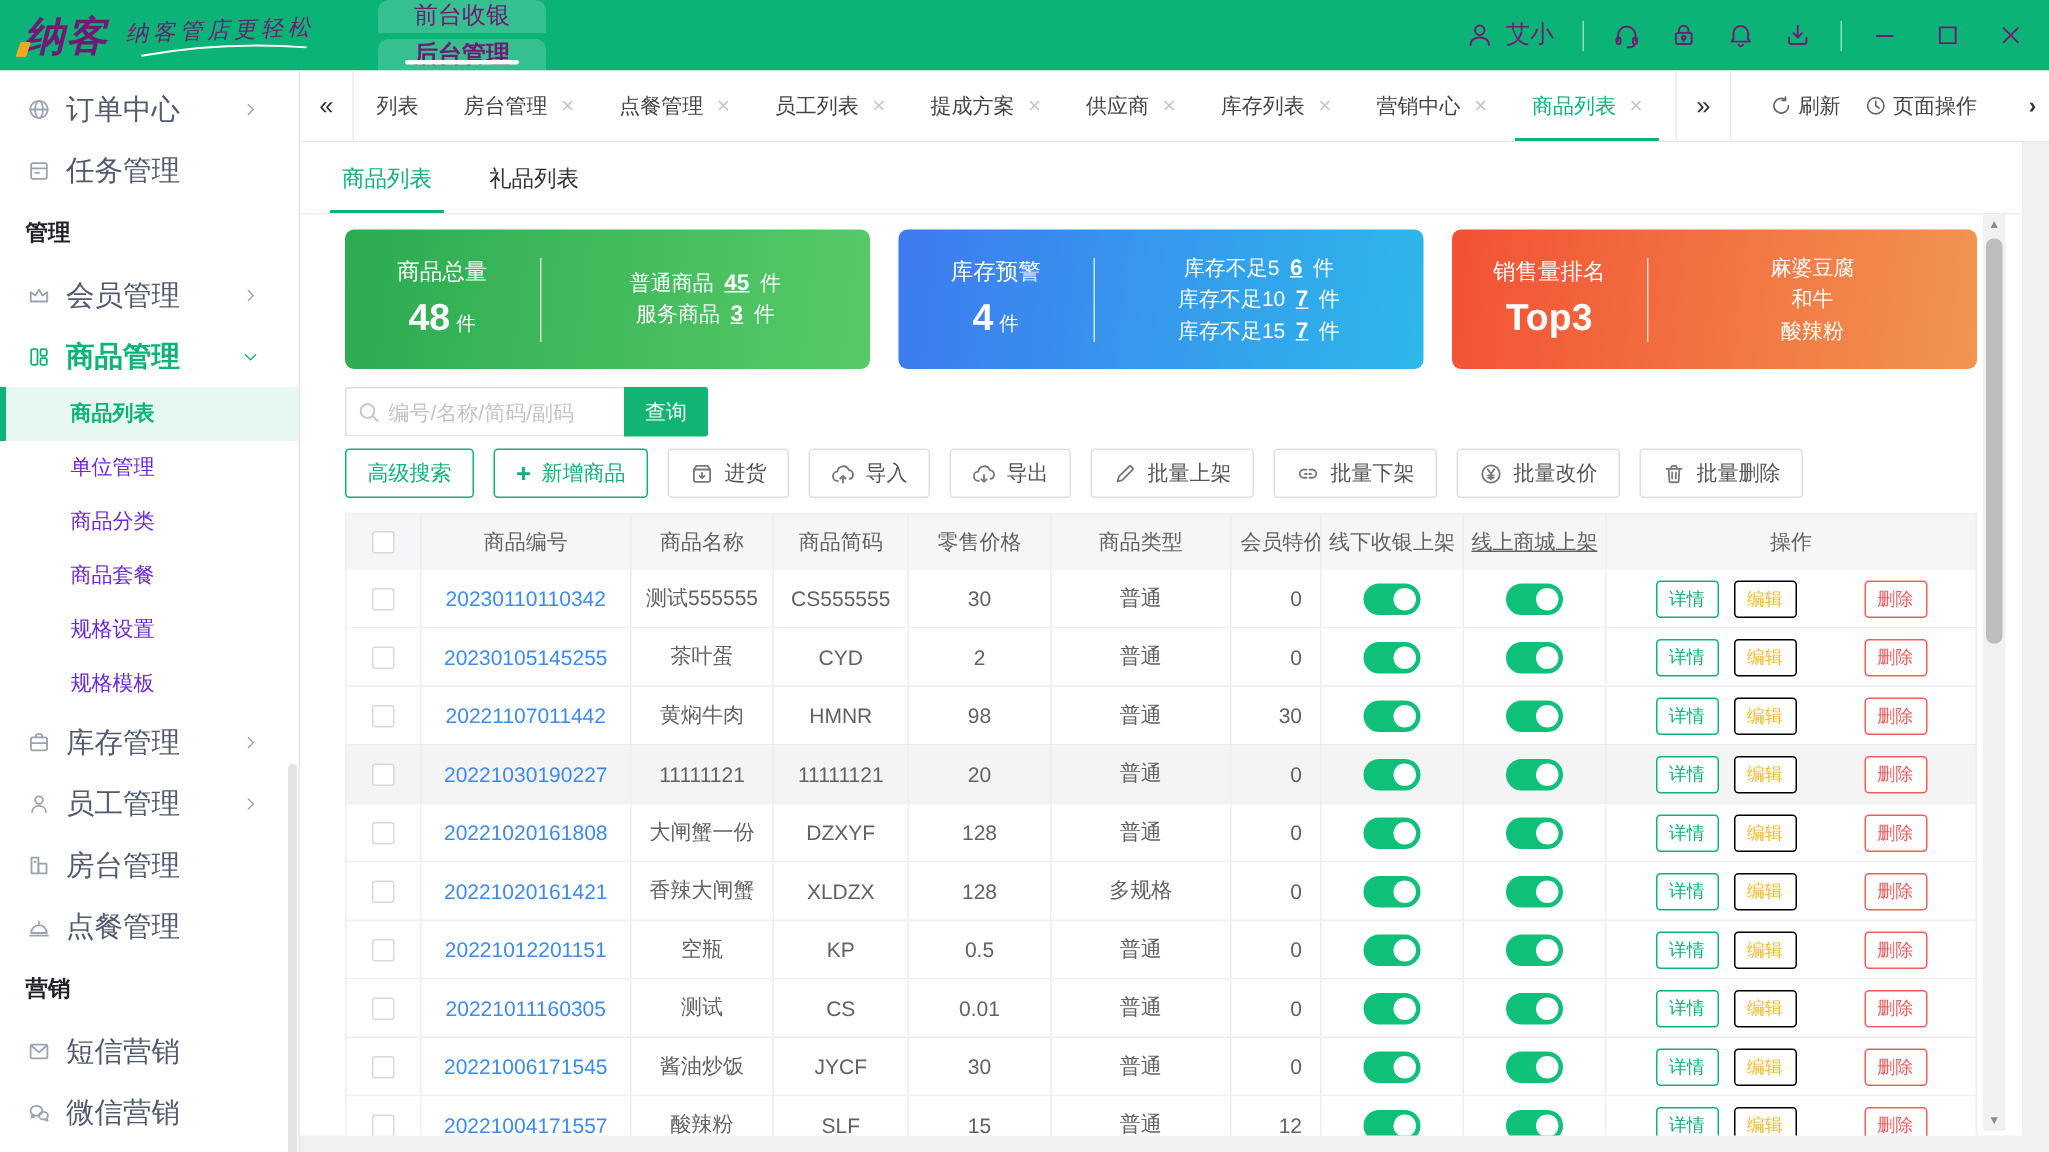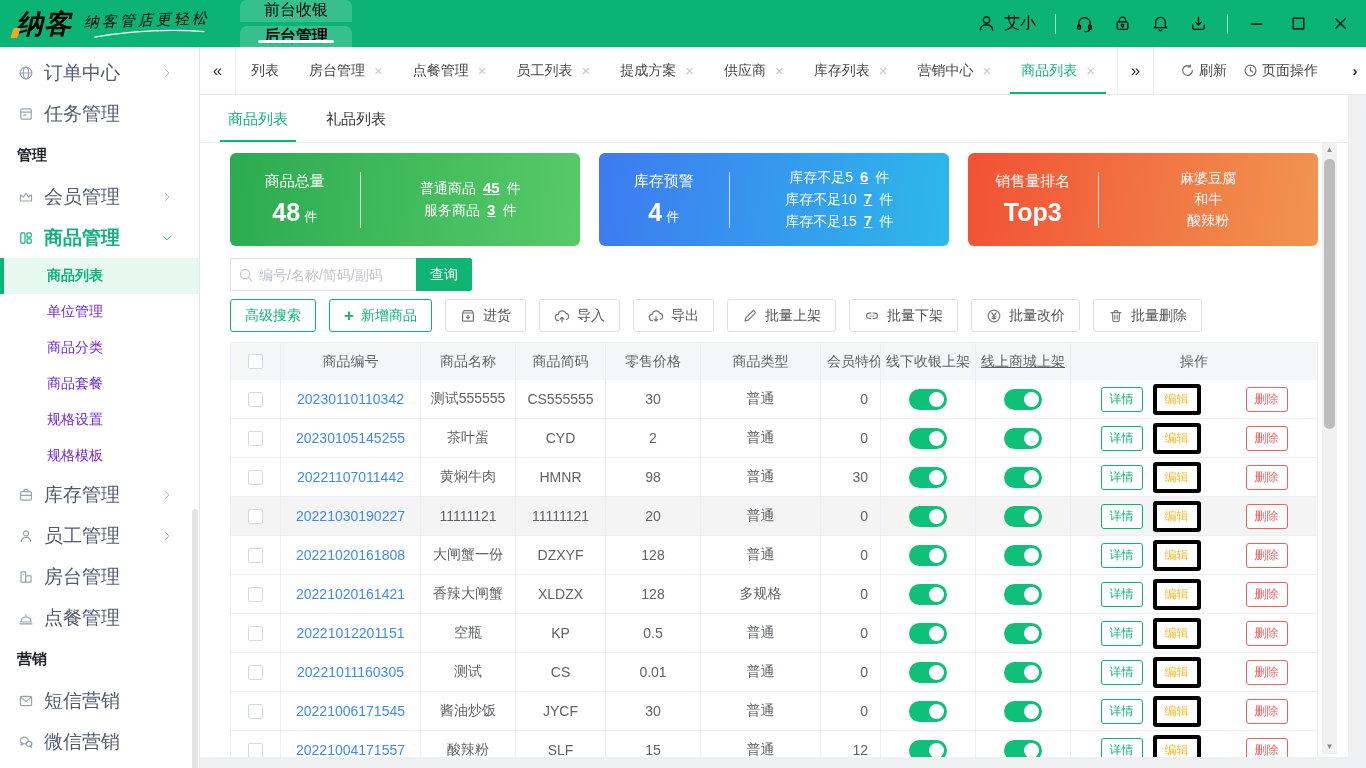--- a/index.html
+++ b/index.html
@@ -9,21 +9,21 @@
 
   
   .ic { display:inline-flex; }
   .ic svg { width:100%; height:100%; fill:none; stroke:currentColor; stroke-width:1.2;
     stroke-linecap:round; stroke-linejoin:round; }
   .ic16 { width:16px; height:16px; }
   .ic15 { width:15px; height:15px; }
   .ic18 { width:19px; height:19px; }
 
   
-  .hdr { height:47px; background:#0cb377; color:#000000; display:flex; align-items:stretch; flex:none; }
+  .hdr { height:47px; background:#0cb377; color:#701a75; display:flex; align-items:stretch; flex:none;gap:12px; }
   .logo { display:flex; align-items:center; padding:0 10px 0 16px; }
   .logo-main { font-size:27px; font-weight:bold; font-style:italic; letter-spacing:1px; position:relative; }
   .logo-main i { position:absolute; left:-4px; bottom:4px; width:7px; height:10px;
     background:#f5a623; transform:skewX(-18deg); border-radius:1px; }
   .logo-tag { margin-left:12px; font-style:italic; font-size:15px; letter-spacing:3px;
     display:flex; flex-direction:column; transform:rotate(-2deg); }
   .logo-tag svg { width:130px; height:7px; stroke:#fff; fill:none; stroke-width:1.4; }
   .hnav { display:flex; margin-left:16px; align-items:flex-end; gap:4px;flex-direction:column; }
   .hnav-tab { padding:0 24px; height:38px; display:flex; align-items:center; font-size:16px;
     background:rgba(255,255,255,.18); border-radius:7px 7px 0 0; cursor:pointer; position:relative; }
@@ -134,21 +134,21 @@
   .cb { width:15px; height:15px; border:1px solid #d5d9e0; border-radius:2px; background:#fff; cursor:pointer; }
   .idlink { color:#3d8bf2; cursor:pointer; text-decoration:none; }
   .toggle { width:38px; height:21px; border-radius:11px; background:#c9ccd4; position:relative;
     cursor:pointer; display:inline-block; }
   .toggle.on { background:#0fc078; }
   .knob { position:absolute; top:3px; width:15px; height:15px; border-radius:50%; background:#fff; }
   .toggle.on .knob { right:3px; } .toggle:not(.on) .knob { left:3px; }
   .abtn { font-size:12px; padding:3px 8px; border-radius:3px; background:#fff; cursor:pointer;
     margin:0 5px; font-family:inherit; }
   .abtn.a0 { border:1px solid #0db377; color:#0db377; }
-  .abtn.a1 { border:4px solid #000000; color:#f7ba2a; }
+  .abtn.a1 { border:1px solid #000000; color:#f7ba2a; }
   .abtn.a2 { border:1px solid #f05e5e; color:#f05e5e;margin-left:40px; }
 
   .vscroll { position:absolute; right:11px; top:48px; bottom:3px; width:15px; background:#f1f1f1; }
   .varr { position:absolute; left:0; width:15px; height:14px; text-align:center; font-size:8px;
     color:#8a8a8a; line-height:14px; }
   .varr.vtop { top:0; } .varr.vbot { bottom:0; }
   .vthumb { position:absolute; left:2px; top:16px; width:11px; height:270px;
     background:#bdbdbd; border-radius:5px; }
 </style>
 </head>

